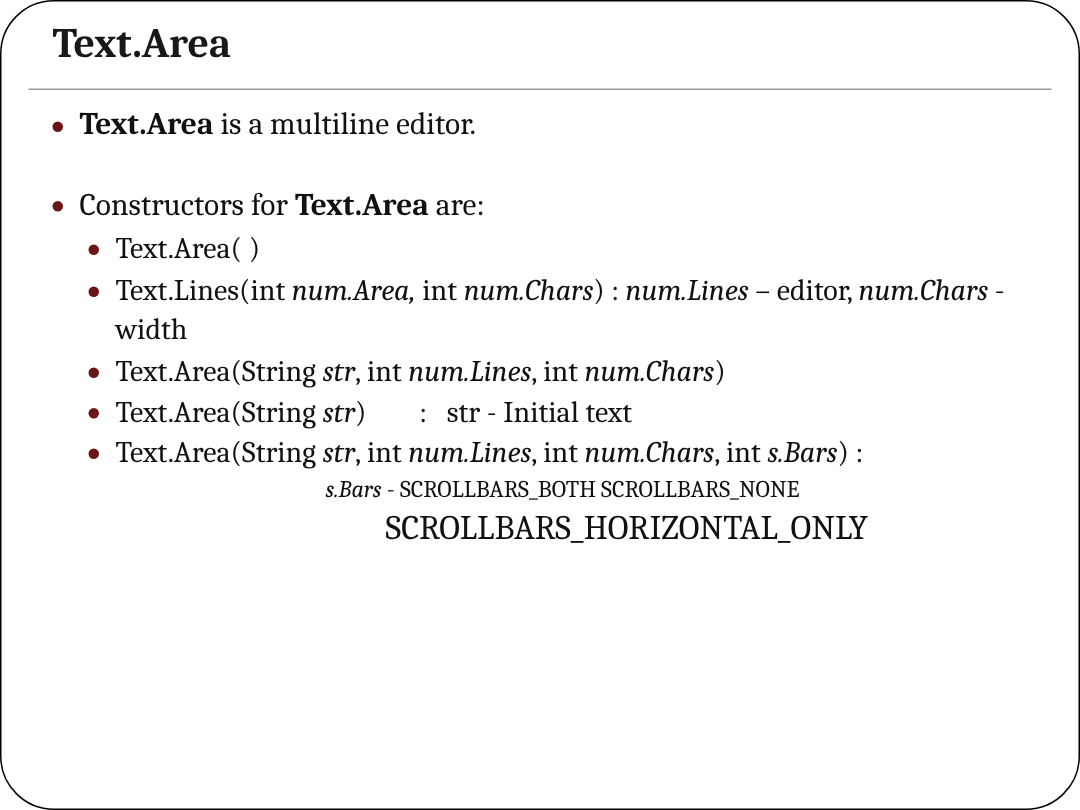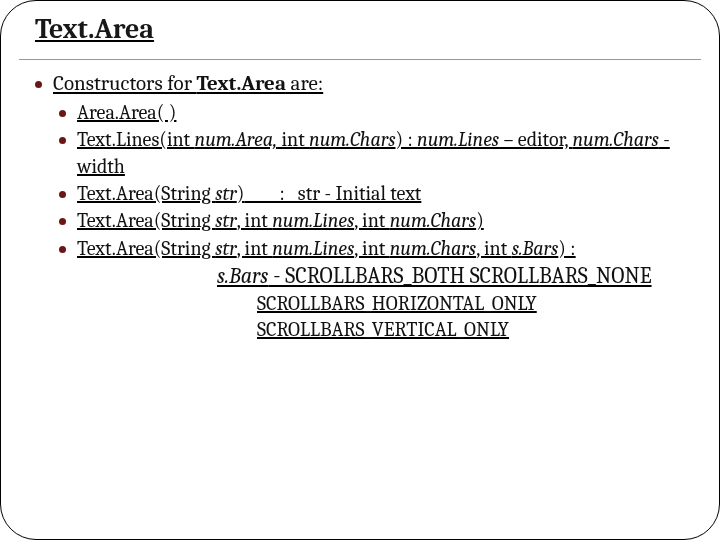--- a/index.html
+++ b/index.html
@@ -11,21 +11,20 @@
     color: #000;
     overflow: hidden;
   }
   .slide {
     position: relative;
     width: 720px;
     height: 540px;
     border: 1.5px solid #000;
     border-radius: 36px;
     padding: 10px 28px 20px 28px;
-    text-decoration: underline;
   }
   .title {
     font-size: 28px;
     font-weight: 700;
     color: #181818;
     margin: 2px 0 14px 6px;
   }
   .hr {
     border: none;
     border-top: 1px solid #999;
@@ -61,65 +60,67 @@
     position: relative;
     padding-left: 24px;
     margin-bottom: 1px;
     font-size: 20px;
   }
   ul.inner > li::before { left: 6px; }
   .b { font-weight: 700; }
   .i { font-style: italic; }
   .indent-block {
     padding-left: 140px;
-    font-size: 22px;
+    font-size: 16px;
   }
   .indent-block2 {
     padding-left: 180px;
-    font-size: 20px;
+    font-size: 23px;
   }
 </style>
 </head>
 <body>
 
 <div class="slide">
 
   <div class="title">Text.Area</div>
   <hr class="hr">
 
   <ul class="outer">
 
+    <li>
+      <span class="b">Text.Area</span><span> is a multiline editor.</span>
+    </li>
 
     <li>
       <span>Constructors for </span><span class="b">Text.Area</span><span> are:</span>
 
       <ul class="inner">
 
         <li>
-          <span>Area.Area( )</span>
+          <span>Text.Area( )</span>
         </li>
 
         <li>
           <span>Text.Lines(int </span><span class="i">num.Area,</span><span> int </span><span class="i">num.Chars</span><span>) : </span><span class="i">num.Lines</span><span> – editor, </span><span class="i">num.Chars</span><span> - width</span>
         </li>
 
         <li>
-          <span>Text.Area(String </span><span class="i">str</span><span>)</span><span style="white-space:pre">        :   str - Initial text</span>
+          <span>Text.Area(String </span><span class="i">str</span><span>, int </span><span class="i">num.Lines</span><span>, int </span><span class="i">num.Chars</span><span>)</span>
         </li>
 
         <li>
-          <span>Text.Area(String </span><span class="i">str</span><span>, int </span><span class="i">num.Lines</span><span>, int </span><span class="i">num.Chars</span><span>)</span>
+          <span>Text.Area(String </span><span class="i">str</span><span>)</span><span style="white-space:pre">        :   str - Initial text</span>
         </li>
 
         <li>
           <span>Text.Area(String </span><span class="i">str</span><span>, int </span><span class="i">num.Lines</span><span>, int </span><span class="i">num.Chars</span><span>, int </span><span class="i">s.Bars</span><span>) :</span>
           <div class="indent-block">
             <span class="i">s.Bars</span><span> -  SCROLLBARS_BOTH    SCROLLBARS_NONE</span>
           </div>
           <div class="indent-block2">SCROLLBARS_HORIZONTAL_ONLY</div>
-          <div class="indent-block2">SCROLLBARS_VERTICAL_ONLY</div>
         </li>
 
       </ul>
     </li>
 
   </ul>
 </div>
 
 </body></html>

